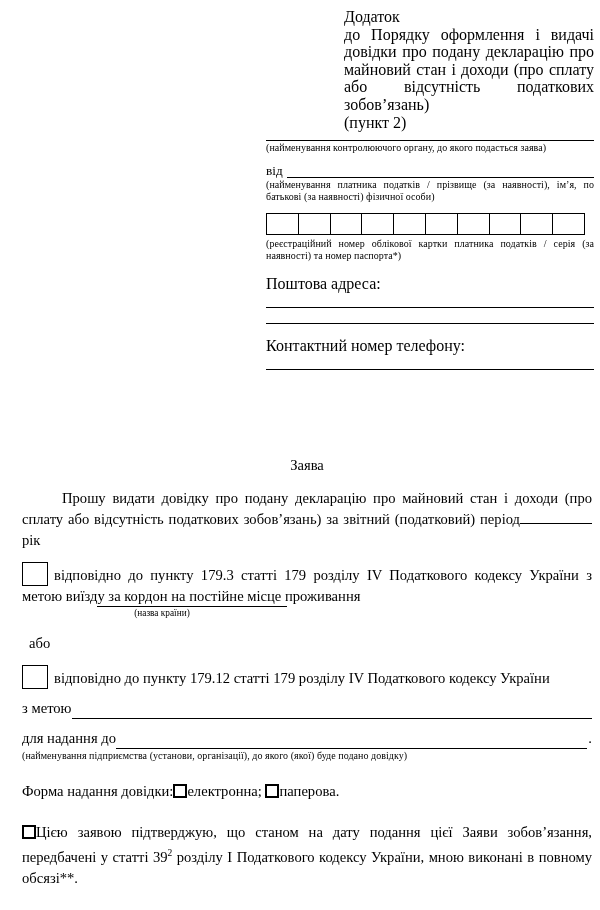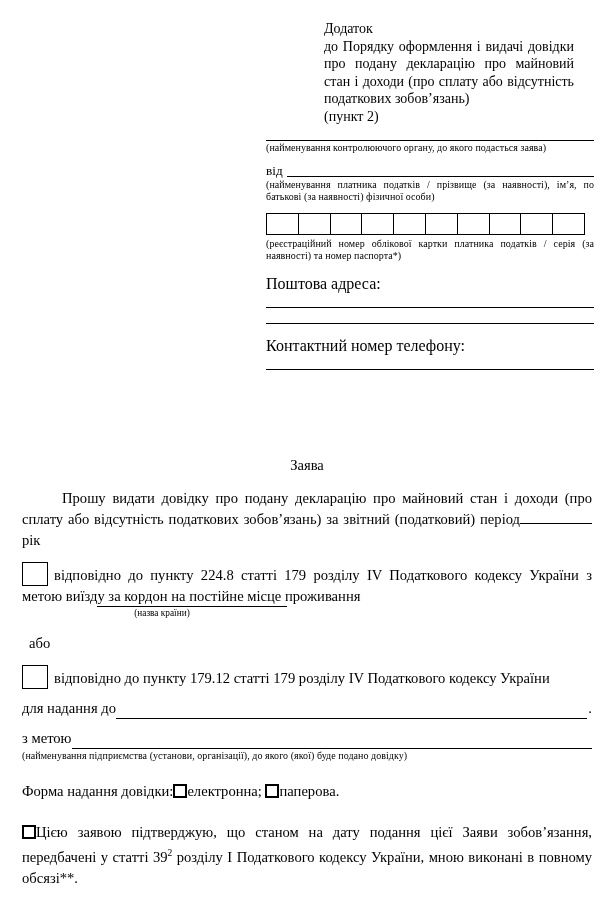--- a/index.html
+++ b/index.html
@@ -19,27 +19,26 @@
   .page {
     position: relative;
     width: 600px;
     height: 910px;
     box-sizing: border-box;
   }
 
   
   .header-block {
     position: absolute;
-    left: 324px;
+    left: 344px;
     top: 8px;
     width: 250px;
-    font-size: 14px;
+    font-size: 16px;
     line-height: 17.6px;
     text-align: justify;
-    margin-top: 12px;
   }
   .header-block .hdr-line {
     text-align: left;
   }
   .header-block .hdr-just {
     text-align: justify;
     text-align-last: left;
   }
 
   
@@ -65,20 +64,21 @@
   }
   .caption-center {
     font-size: 9.3px;
     line-height: 12px;
     text-align: center;
     font-family: Liberation Serif, serif;
   }
 
   .vid-row {
     display: flex;
+    align-items: flex-end;
     margin-top: 9px;
   }
   .vid-label {
     font-size: 13.2px;
     line-height: 15px;
     white-space: nowrap;
     padding-right: 4px;
   }
   .vid-rule {
     flex: 1;
@@ -264,45 +264,45 @@
 
   </div>
 
   <div class="body">
 
     <div class="doc-title">Заява</div>
 
     <p class="just indent"><span>Прошу видати довідку про подану декларацію про майновий стан і доходи (про сплату або відсутність податкових зобов’язань) за звітний (податковий) період</span><span class="blank-inline" style="width:72px"></span> <span>рік</span></p>
 
     <div class="clause">
-      <div class="clause-text"><span class="cb-large"></span><span>відповідно до пункту 224.8 статті 179 розділу IV Податкового кодексу України з метою виїзду за кордон на постійне місце проживання</span></div>
+      <div class="clause-text"><span class="cb-large"></span><span>відповідно до пункту 179.3 статті 179 розділу IV Податкового кодексу України з метою виїзду за кордон на постійне місце проживання</span></div>
     </div>
 
     <div class="country-row" style="margin-top:-21px;">
       <span class="country-word" style="visibility:hidden">проживання</span>
       <span class="country-rule"></span>
     </div>
     <div class="caption-center" style="width:280px;">(назва країни)</div>
 
     <div class="abo">або</div>
 
     <div class="clause">
       <div class="clause-text"><span class="cb-large"></span><span>відповідно до пункту 179.12 статті 179 розділу IV Податкового кодексу України</span></div>
+    </div>
+
+    <div class="inline-field">
+      <span class="lbl">з метою</span>
+      <span class="ln"></span>
     </div>
 
     <div class="inline-field">
       <span class="lbl">для надання до</span>
       <span class="ln"></span>
       <span class="tail">.</span>
     </div>
-
-    <div class="inline-field">
-      <span class="lbl">з метою</span>
-      <span class="ln"></span>
-    </div>
     <div class="caption" style="text-align:right;">(найменування підприємства (установи, організації), до якого (якої) буде подано довідку)</div>
 
     <div class="form-row"><span>Форма надання довідки:</span><span class="cb-small"></span><span>електронна;</span> <span class="cb-small"></span><span>паперова.</span></div>
 
     <div class="confirm"><span class="cb-small"></span><span>Цією заявою підтверджую, що станом на дату подання цієї Заяви зобов’язання, передбачені у статті 39</span><span class="sup">2</span><span> розділу I Податкового кодексу України, мною виконані в повному обсязі**.</span></div>
 
   </div>
 
 </div>
 

